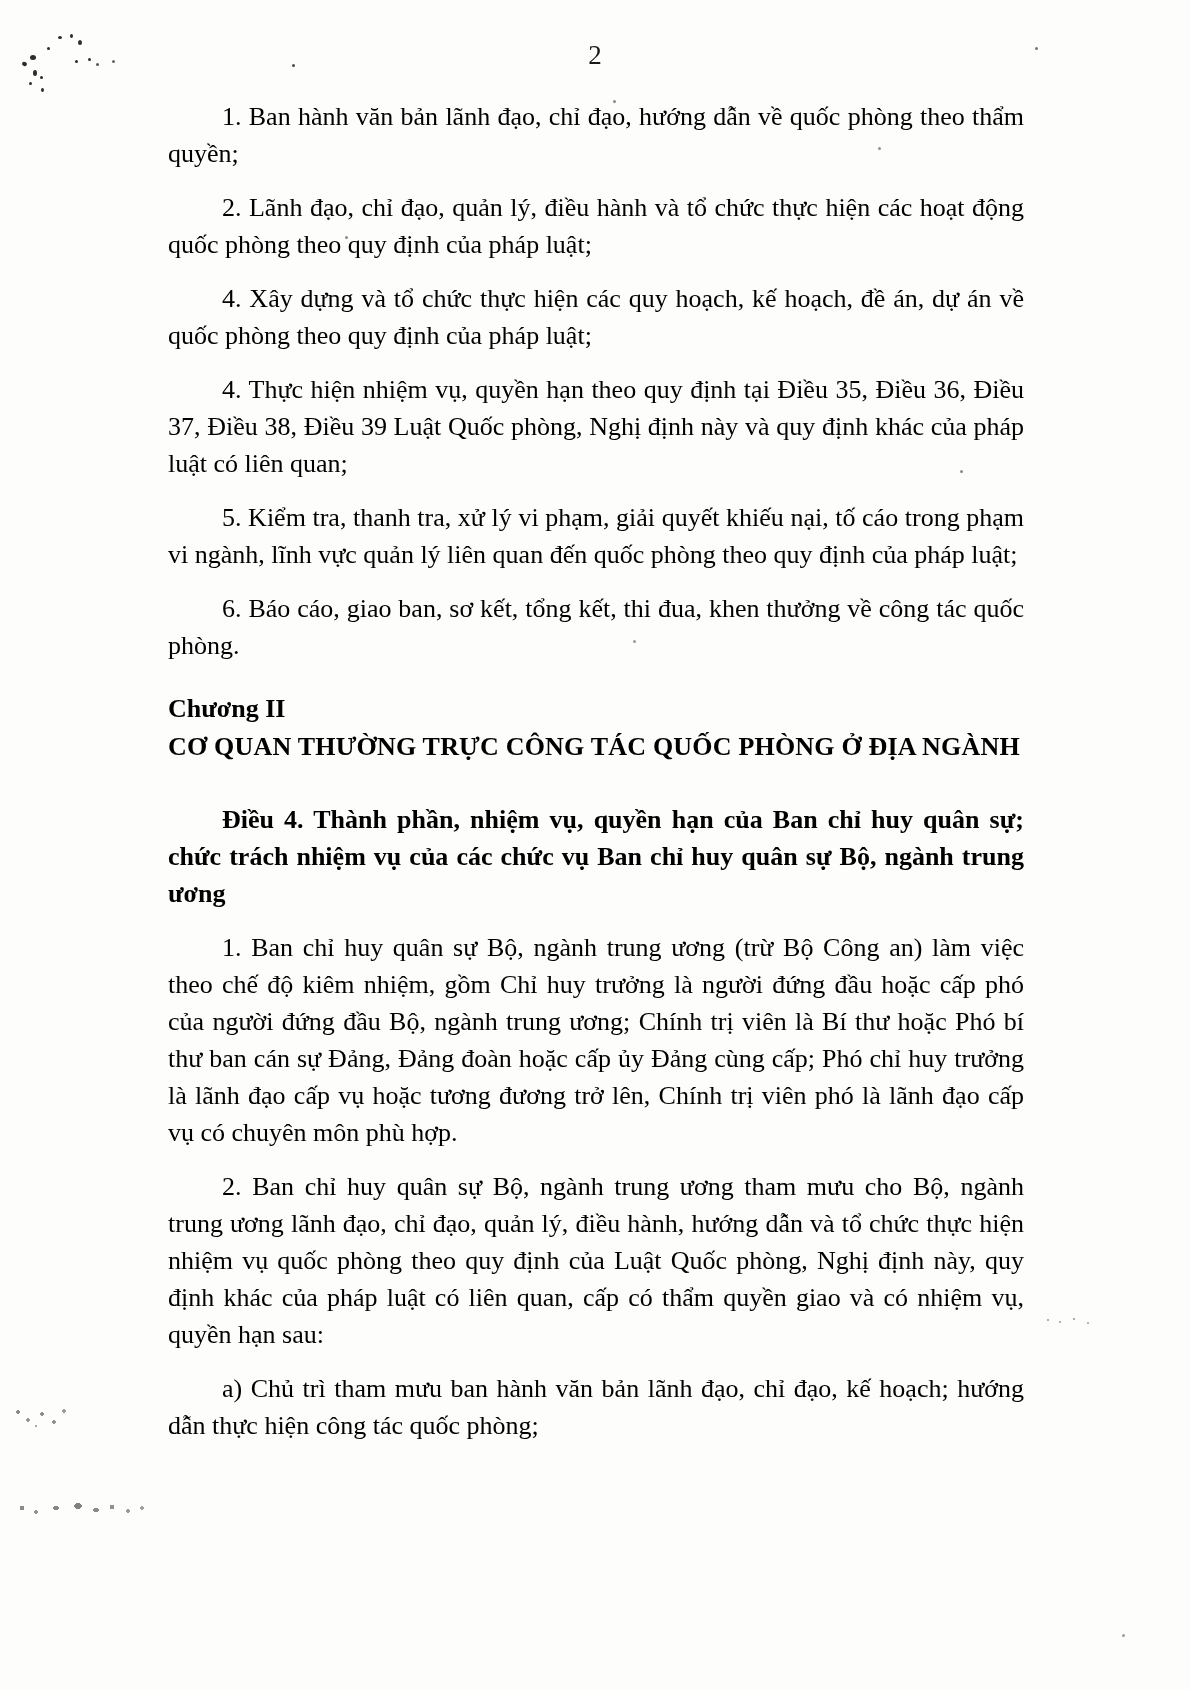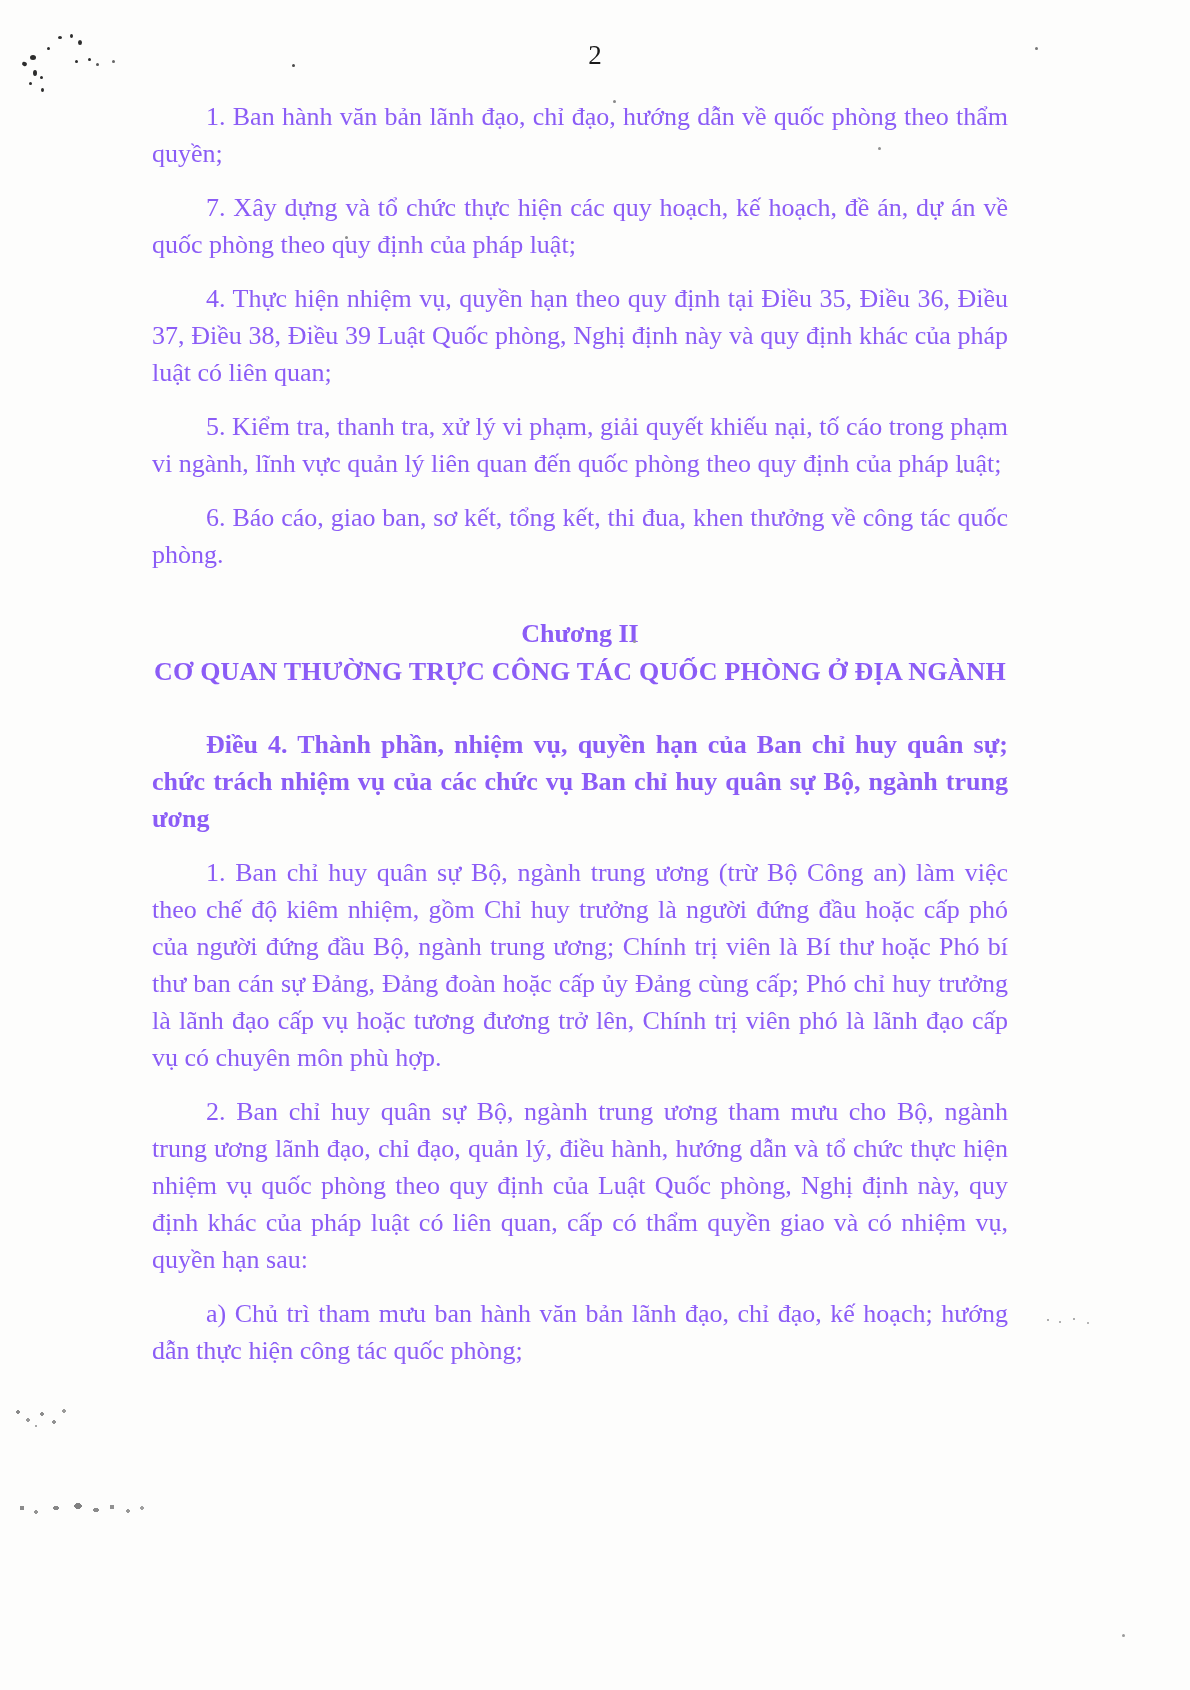--- a/index.html
+++ b/index.html
@@ -22,36 +22,35 @@
     top: 40px;
     left: 0;
     width: 100%;
     text-align: center;
     font-size: 27px;
     color: #1a1a1a;
   }
   .content {
     position: absolute;
     top: 98px;
-    left: 152px;
+    left: 168px;
     width: 856px;
     font-size: 26px;
     line-height: 37px;
     text-align: justify;
-    color: #8b5cf6;
+    color: #000000;
   }
   .para {
     margin: 0 0 17px 0;
     text-indent: 54px;
   }
   .para:last-child { margin-bottom: 8px; font-family: Liberation Serif, serif; }
   .bold { font-weight: bold; margin-top: 36px; }
   .chapter {
-    margin: 42px 0 15px 0;
-    text-align: center;
+    margin: 26px 0 15px 0;
     font-weight: bold;
     text-indent: 0;
   }
   .chapter-label { margin-bottom: 1px; }
   .chapter-title { letter-spacing: 0.2px; }
 
   
   .noise { position: absolute; pointer-events: none; }
   .speck {
     position: absolute;
@@ -113,21 +112,22 @@
 </head>
 <body>
 
 <div class="page">
 
   <div class="page-number">2</div>
 
   <div class="content">
 
     <p class="para">1. Ban hành văn bản lãnh đạo, chỉ đạo, hướng dẫn về quốc phòng theo thẩm quyền;</p>
-    <p class="para">7. Xây dựng và tổ chức thực hiện các quy hoạch, kế hoạch, đề án, dự án về quốc phòng theo quy định của pháp luật;</p>
+    <p class="para">2. Lãnh đạo, chỉ đạo, quản lý, điều hành và tổ chức thực hiện các hoạt động quốc phòng theo quy định của pháp luật;</p>
+    <p class="para">4. Xây dựng và tổ chức thực hiện các quy hoạch, kế hoạch, đề án, dự án về quốc phòng theo quy định của pháp luật;</p>
     <p class="para">4. Thực hiện nhiệm vụ, quyền hạn theo quy định tại Điều 35, Điều 36, Điều 37, Điều 38, Điều 39 Luật Quốc phòng, Nghị định này và quy định khác của pháp luật có liên quan;</p>
     <p class="para">5. Kiểm tra, thanh tra, xử lý vi phạm, giải quyết khiếu nại, tố cáo trong phạm vi ngành, lĩnh vực quản lý liên quan đến quốc phòng theo quy định của pháp luật;</p>
     <p class="para">6. Báo cáo, giao ban, sơ kết, tổng kết, thi đua, khen thưởng về công tác quốc phòng.</p>
 
     <div class="chapter">
       <div class="chapter-label">Chương II</div>
       <div class="chapter-title">CƠ QUAN THƯỜNG TRỰC CÔNG TÁC QUỐC PHÒNG Ở ĐỊA NGÀNH</div>
     </div>
 
     <p class="para bold">Điều 4. Thành phần, nhiệm vụ, quyền hạn của Ban chỉ huy quân sự; chức trách nhiệm vụ của các chức vụ Ban chỉ huy quân sự Bộ, ngành trung ương</p>

